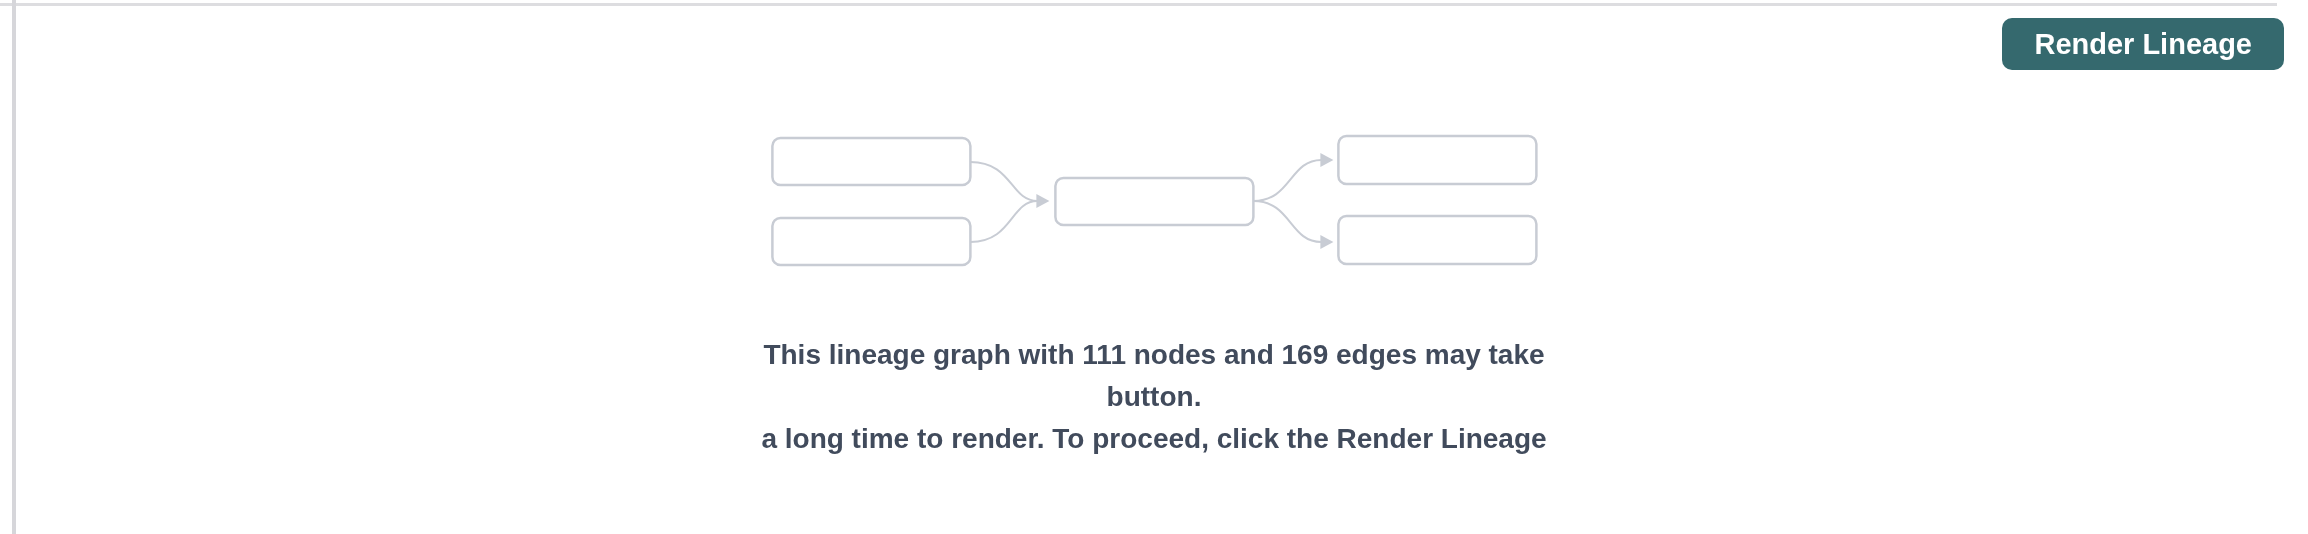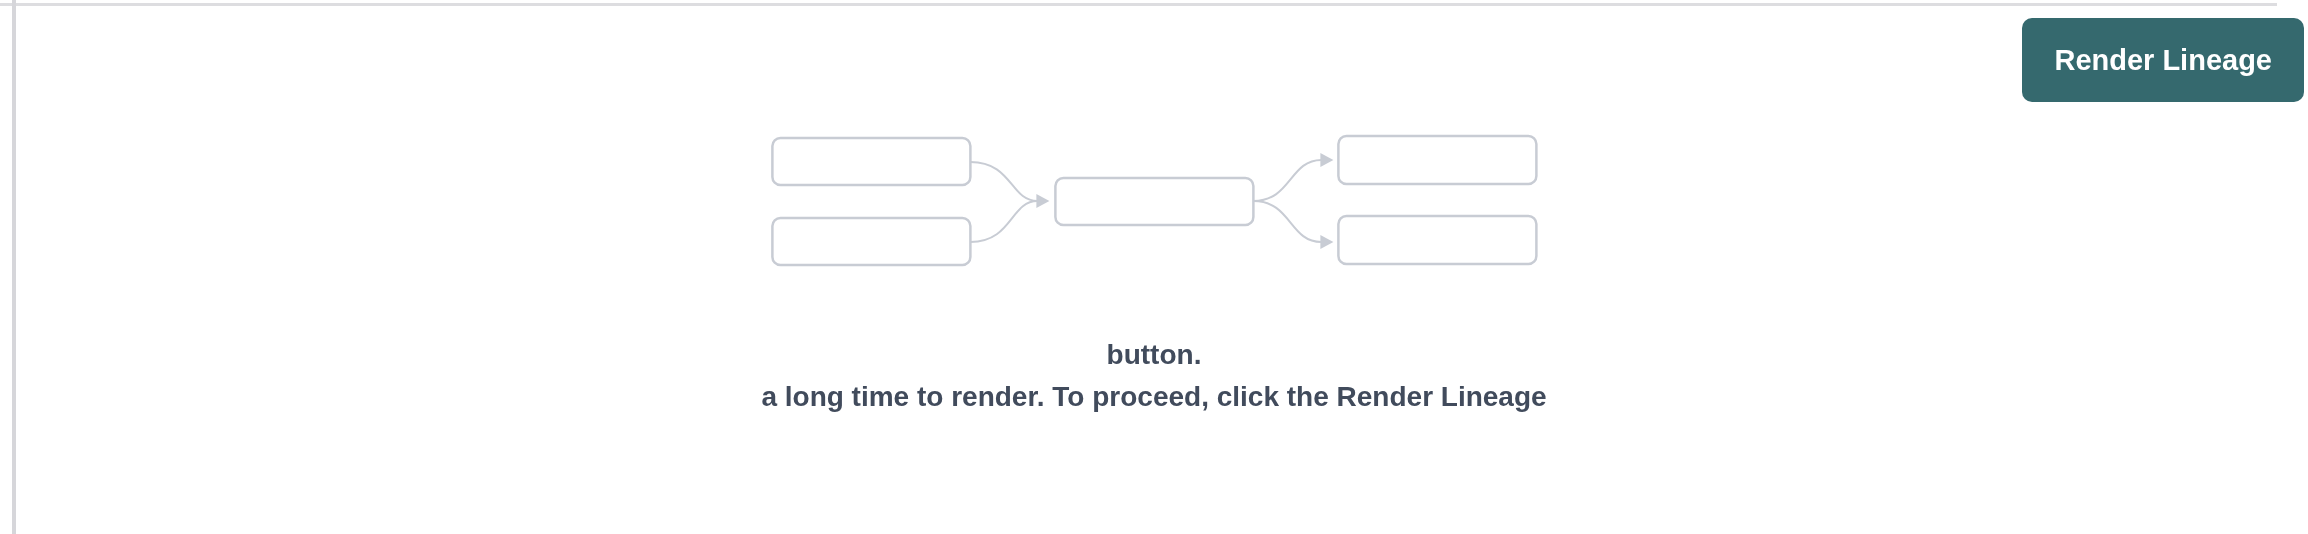--- a/index.html
+++ b/index.html
@@ -24,22 +24,22 @@
     position:absolute;top:3px;left:0;
     width:2277px;height:3px;
     background:var(--divider-h);
   }
   .left-divider{
     position:absolute;top:0;left:12px;
     width:4px;height:534px;
     background:var(--divider-v);
   }
   .render-btn{
-    position:absolute;top:18px;right:4px;
-    height:84px;padding:0 32px;
+    position:absolute;top:18px;right:24px;
+    height:52px;padding:0 32px;
     background:var(--button-bg);
     color:var(--button-text);
     font-family:"Liberation Sans",sans-serif;
     font-size:29px;font-weight:700;
     border:none;border-radius:10px;
     cursor:pointer;
     display:flex;align-items:center;justify-content:center;
   }
   .center-content{
     position:absolute;top:134px;left:50%;
@@ -83,17 +83,18 @@
     <path class="edge-path" d="M 201 108 C 243 108, 241 67, 268 67"></path>
     <polygon class="arrow-head" points="267,60 280,67 267,74"></polygon>
 
     <path class="edge-path" d="M 484 67 C 522 67, 520 26, 552 26"></path>
     <polygon class="arrow-head" points="551,19 564,26 551,33"></polygon>
     <path class="edge-path" d="M 484 67 C 522 67, 520 108, 552 108"></path>
     <polygon class="arrow-head" points="551,101 564,108 551,115"></polygon>
   </svg>
 
   <div class="message">
+    <div class="message-line">This lineage graph with 111 nodes and 169 edges may take</div>
     <div class="message-line">button.</div>
     <div class="message-line">a long time to render. To proceed, click the Render Lineage</div>
   </div>
 
 </div>
 
 </body></html>

